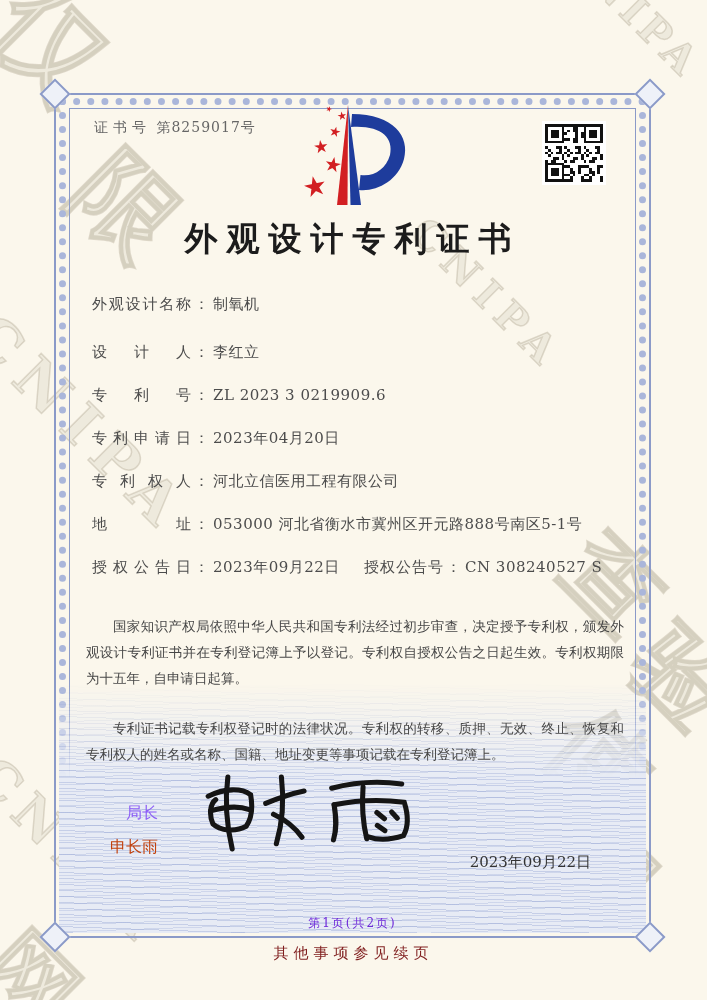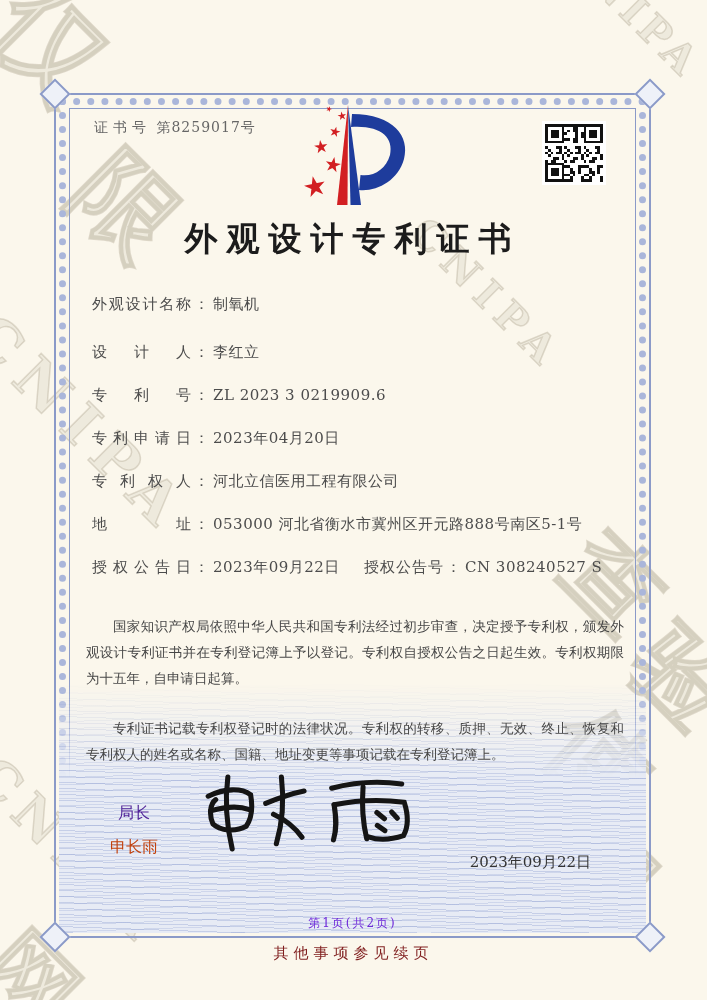--- a/index.html
+++ b/index.html
@@ -94,21 +94,21 @@
   .grant2 { position:absolute; left:272px; top:0; white-space:nowrap; }
   .grant2 .flabel2 { letter-spacing:1px; }
 
   .body-text {
     position:absolute; left:30px; top:494px; width:538px;
     font-size:13.5px; line-height:26px; color:#474747;
     text-align:justify;
   }
   .body-text p { text-indent:2em; margin-bottom:7px;margin-top:24px; }
 
-  .sign-title { position:absolute; left:62px; top:708px; font-size:16px; color:#4c1d95;
+  .sign-title { position:absolute; left:70px; top:708px; font-size:16px; color:#8b5cf6;
                 font-family:"DejaVu Sans","Liberation Sans",sans-serif; }
   .sign-name  { position:absolute; left:54px; top:742px; font-size:16px; color:#c2410c;
                 font-family:"DejaVu Sans","Liberation Sans",sans-serif; }
   .signature  { position:absolute; left:138px; top:668px; }
   .sign-date  { position:absolute; right:58px; top:758px; font-size:15px; color:#333; }
 
   .page-no {
     position:absolute; left:0; top:820px; width:100%;
     text-align:center; font-size:12px; color:#6d28d9; letter-spacing:2px;
   }

